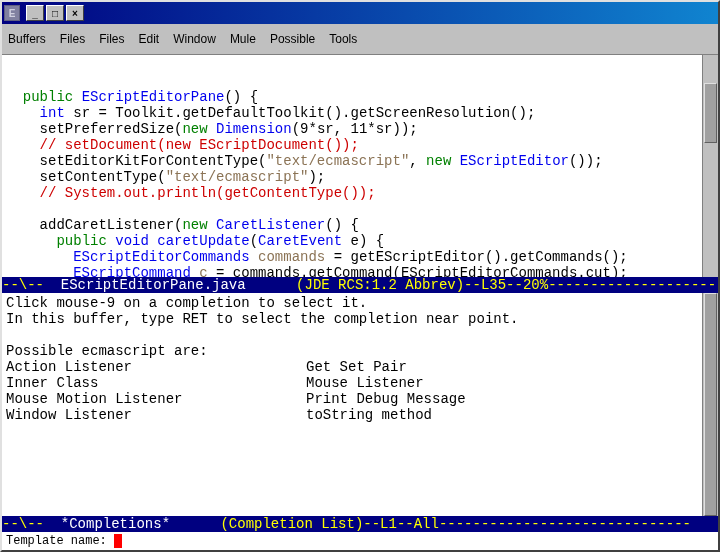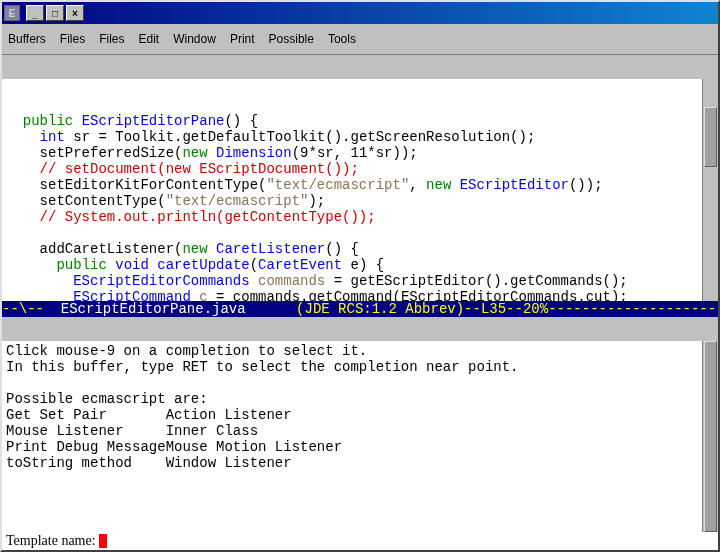--- a/index.html
+++ b/index.html
@@ -83,21 +83,21 @@
   .buffer {
     background: white;
     color: black;
     font-family: "Courier New", monospace;
     font-size: 14px;
     line-height: 16px;
     white-space: pre;
     overflow: hidden;
     position: relative;
   }
-  .buffer.with-scrollbar { display: flex; margin-top: 24px; }
+  .buffer.with-scrollbar { display: flex; }
   .buffer-content { flex: 1; padding: 2px 4px; }
   .scrollbar {
     width: 16px;
     background: #c0c0c0;
     border-left: 1px solid #808080;
     position: relative;
   }
   .scrollbar-thumb {
     position: absolute;
     left: 1px;
@@ -114,22 +114,22 @@
     font-size: 14px;
     line-height: 16px;
     height: 16px;
     white-space: pre;
     overflow: hidden;
   }
   .modeline .bufname { color: #ffffff; font-family: Liberation Mono, monospace; }
   .minibuf {
     background: white;
     color: black;
-    font-family: Liberation Serif, serif;
-    font-size: 14px;
+    font-family: Liberation Mono, monospace;
+    font-size: 12px;
     line-height: 16px;
     height: 18px;
     padding: 1px 4px;
     white-space: pre;
     display: flex;
     align-items: center;
   }
   .cursor {
     display: inline-block;
     width: 8px;
@@ -162,21 +162,21 @@
       <div class="titlebar-btn">×</div>
     </div>
   </div>
 
   <div class="menubar">
     <span>Buffers</span>
     <span>Files</span>
     <span>Files</span>
     <span>Edit</span>
     <span>Window</span>
-    <span>Print</span>
+    <span>Mule</span>
     <span>Possible</span>
     <span>Tools</span>
   </div>
 
   <div class="editor-region">
 
     <div class="buffer with-scrollbar" style="height:222px">
       <div class="buffer-content">
 <span class="plain">
   </span><span class="kw">public</span><span class="plain"> </span><span class="fn">EScriptEditorPane</span><span class="plain">() {</span>
@@ -197,29 +197,30 @@
       </div>
     </div>
 
     <div class="modeline"><span>--\--  </span><span class="bufname">EScriptEditorPane.java</span><span>      </span><span>(JDE RCS:1.2 Abbrev)--L35--20%</span><span>----------------------</span></div>
 
     <div class="buffer with-scrollbar" style="flex:1">
       <div class="buffer-content"><span>Click mouse-9 on a completion to select it.</span>
 <span>In this buffer, type RET to select the completion near point.</span>
 
 <span>Possible ecmascript are:</span>
-<div class="comp-cols"><div class="comp-col"><span>Get Set Pair</span>
+<div class="comp-cols"><div class="comp-col col1"><span>Action Listener</span>
+<span>Inner Class</span>
+<span>Mouse Motion Listener</span>
+<span>Window Listener</span></div><div class="comp-col"><span>Get Set Pair</span>
 <span>Mouse Listener</span>
 <span>Print Debug Message</span>
-<span>toString method</span></div><div class="comp-col col1"><span>Action Listener</span>
-<span>Inner Class</span>
-<span>Mouse Motion Listener</span>
-<span>Window Listener</span></div></div></div>
+<span>toString method</span></div></div></div>
       <div class="scrollbar">
         <div class="scrollbar-thumb" style="top:0;bottom:0"></div>
       </div>
     </div>
 
+    <div class="modeline"><span>--\--  </span><span class="bufname">*Completions*</span><span>      </span><span>(Completion List)--L1--All</span><span>------------------------------</span></div>
 
     <div class="minibuf"><span>Template name: </span><span class="cursor"></span></div>
 
   </div>
 </div>
 
 </body></html>

